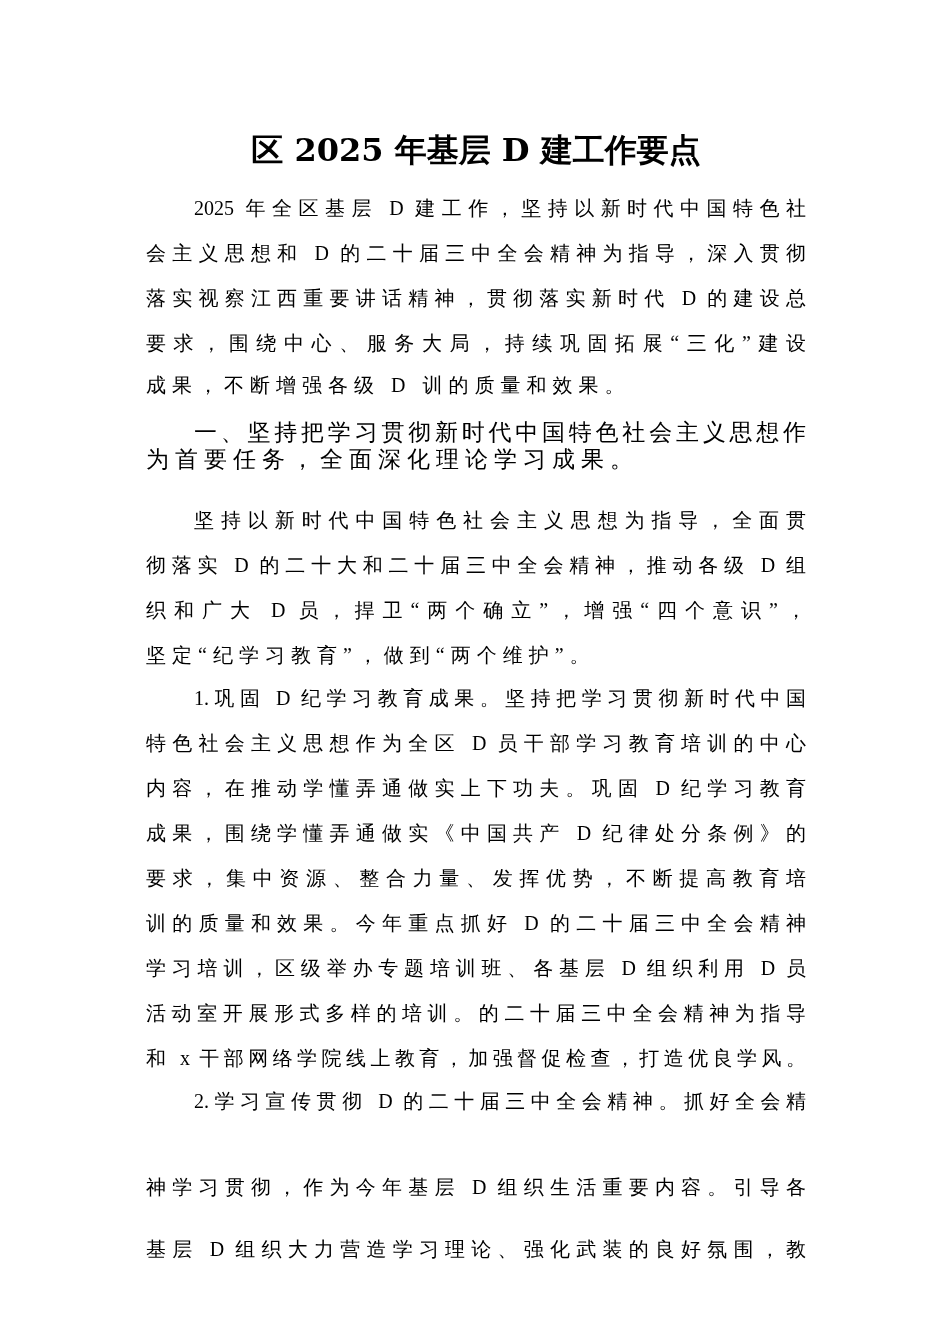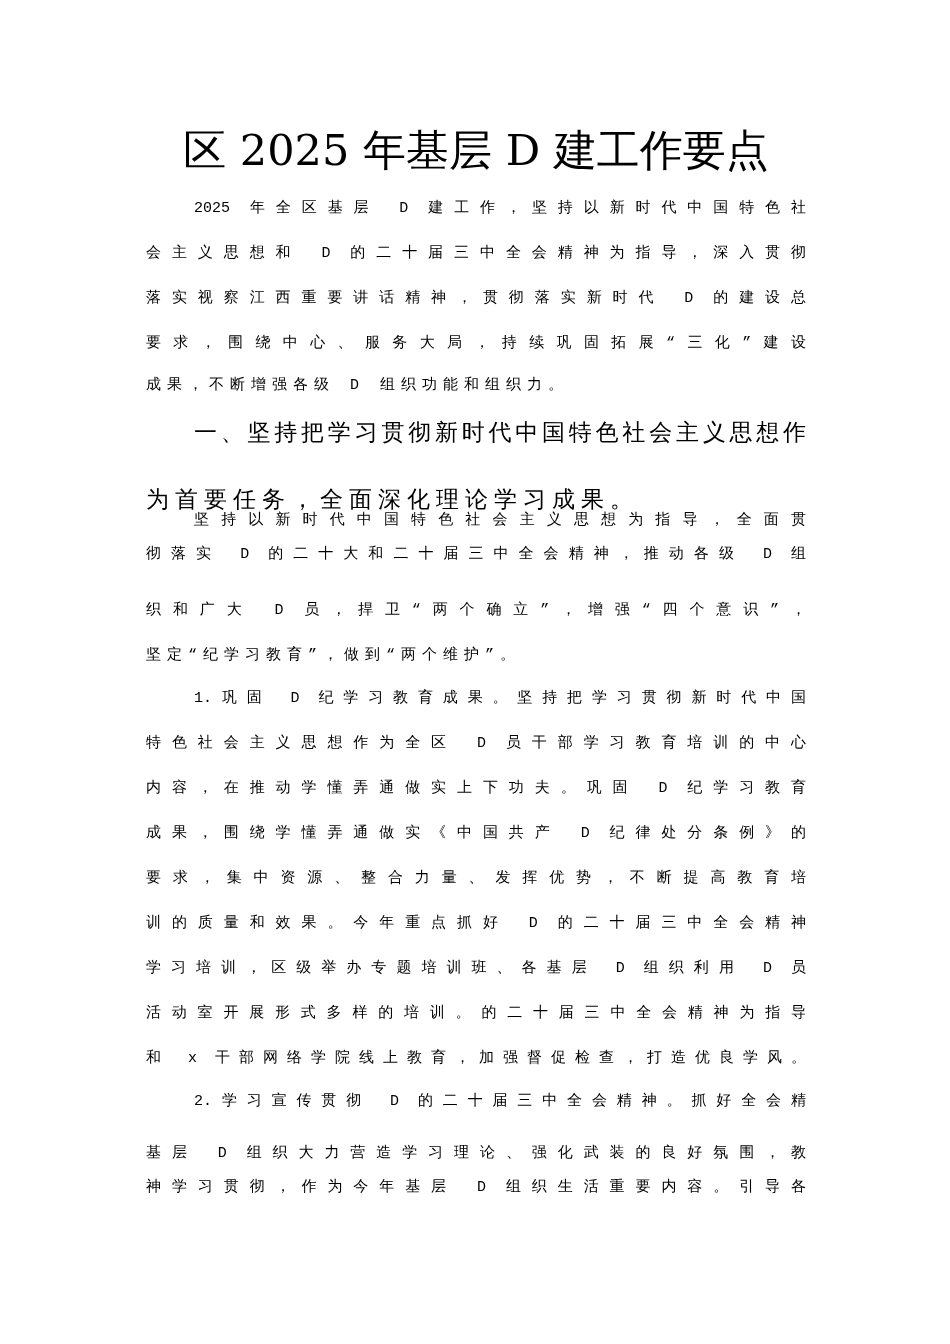--- a/index.html
+++ b/index.html
@@ -20,33 +20,33 @@
       top: 0;
       width: 660px;
     }
     .title {
       position: absolute;
       left: 0;
       top: 126px;
       width: 660px;
       text-align: center;
       font-family: "DejaVu Serif", "Liberation Serif", serif;
-      font-weight: normal;
-      font-size: 43px;
+      font-weight: bold;
+      font-size: 32px;
       line-height: 48px;
       white-space: nowrap;
       letter-spacing: 0px;
     }
     .line {
       position: absolute;
       left: 0;
       width: 660px;
       height: 45px;
-      font-family: Liberation Mono, monospace;
-      font-size: 15px;
+      font-family: Liberation Serif, serif;
+      font-size: 20px;
       line-height: 45px;
       white-space: nowrap;
       text-align: justify;
       text-align-last: justify;
       font-weight: normal;
     }
     .line.last {
       text-align-last: left;
       letter-spacing: 6px;
     }
@@ -63,36 +63,36 @@
 </head>
 <body>
 
 <div class="page">
   <div class="title">区 2025 年基层 D 建工作要点</div>
 
   <div class="line indent" style="top:186px">2025 年全区基层 D 建工作，坚持以新时代中国特色社</div>
   <div class="line" style="top:231px">会主义思想和 D 的二十届三中全会精神为指导，深入贯彻</div>
   <div class="line" style="top:276px">落实视察江西重要讲话精神，贯彻落实新时代 D 的建设总</div>
   <div class="line" style="top:321px">要求，围绕中心、服务大局，持续巩固拓展“三化”建设</div>
-  <div class="line last" style="top:363px">成果，不断增强各级 D 组织功能和组织力。</div>
+  <div class="line last" style="top:363px">成果，不断增强各级 D 训的质量和效果。</div>
 
   <div class="line indent heading" style="top:410px">一、坚持把学习贯彻新时代中国特色社会主义思想作</div>
-  <div class="line heading last" style="top:477px">为首要任务，全面深化理论学习成果。</div>
+  <div class="line heading last" style="top:437px">为首要任务，全面深化理论学习成果。</div>
 
   <div class="line indent" style="top:498px">坚持以新时代中国特色社会主义思想为指导，全面贯</div>
-  <div class="line" style="top:532px">彻落实 D 的二十大和二十届三中全会精神，推动各级 D 组</div>
+  <div class="line" style="top:543px">彻落实 D 的二十大和二十届三中全会精神，推动各级 D 组</div>
   <div class="line" style="top:588px">织和广大 D 员，捍卫“两个确立”，增强“四个意识”，</div>
   <div class="line last" style="top:633px">坚定“纪学习教育”，做到“两个维护”。</div>
 
   <div class="line indent" style="top:676px">1.巩固 D 纪学习教育成果。坚持把学习贯彻新时代中国</div>
   <div class="line" style="top:721px">特色社会主义思想作为全区 D 员干部学习教育培训的中心</div>
   <div class="line" style="top:766px">内容，在推动学懂弄通做实上下功夫。巩固 D 纪学习教育</div>
   <div class="line" style="top:811px">成果，围绕学懂弄通做实《中国共产 D 纪律处分条例》的</div>
   <div class="line" style="top:856px">要求，集中资源、整合力量、发挥优势，不断提高教育培</div>
   <div class="line" style="top:901px">训的质量和效果。今年重点抓好 D 的二十届三中全会精神</div>
   <div class="line" style="top:946px">学习培训，区级举办专题培训班、各基层 D 组织利用 D 员</div>
   <div class="line" style="top:991px">活动室开展形式多样的培训。的二十届三中全会精神为指导</div>
   <div class="line" style="top:1036px">和 x 干部网络学院线上教育，加强督促检查，打造优良学风。</div>
 
   <div class="line indent" style="top:1079px">2.学习宣传贯彻 D 的二十届三中全会精神。抓好全会精</div>
   <div class="line" style="top:1165px">神学习贯彻，作为今年基层 D 组织生活重要内容。引导各</div>
-  <div class="line" style="top:1131px">基层 D 组织大力营造学习理论、强化武装的良好氛围，教</div>
+  <div class="line" style="top:1227px">基层 D 组织大力营造学习理论、强化武装的良好氛围，教</div>
 </div>
 
 </body></html>

